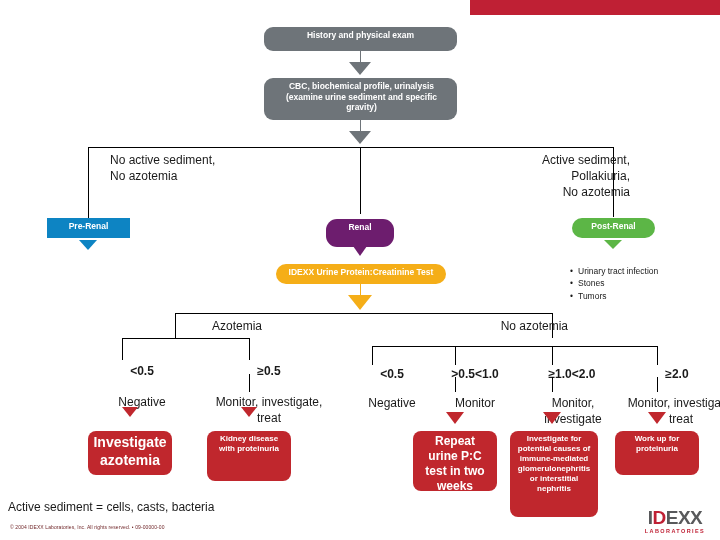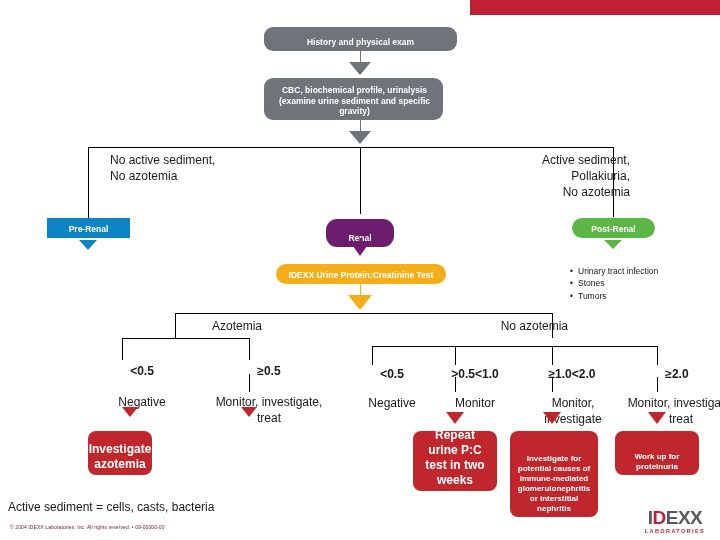--- a/index.html
+++ b/index.html
@@ -22,21 +22,21 @@
     left:470px; top:0;
     width:250px; height:15px;
     background:#bf2034;
   }
 
   
   .pill {
     position:absolute;
     border-radius:9px;
     display:flex;
-    align-items:flex-end;
+    align-items:flex-start;
     justify-content:center;
     text-align:center;
     color:#ffffff;
     font-weight:bold;
     line-height:1.25;
     padding:3px 6px;
   }
   .pill.gray   { background:#6e7479; }
   .pill.blue   { background:#0d84c3; border-radius:0; }
   .pill.purple { background:#6d1d6e; border-radius:11px; }
@@ -137,21 +137,21 @@
 
   <div class="top-banner"></div>
 
   <div class="pill gray" style="left:264px; top:27px; width:193px; height:24px; font-size:8.5px;">
     <span>History and physical exam</span>
   </div>
 
   <div class="vline thin" style="left:360px; top:51px; height:16px;"></div>
   <div class="arrow gray" style="left:349px; top:62px;"></div>
 
-  <div class="pill gray" style="left:264px; top:78px; width:179px; height:42px; font-size:8.5px;padding-left:8px;">
+  <div class="pill gray" style="left:264px; top:78px; width:193px; height:42px; font-size:8.5px;padding-left:8px;">
     <span>CBC, biochemical profile, urinalysis
 (examine urine sediment and specific gravity)</span>
   </div>
 
   <div class="vline thin" style="left:360px; top:120px; height:16px;"></div>
   <div class="arrow gray" style="left:349px; top:131px;"></div>
 
   <div class="hline" style="left:88px; top:147px; width:526px;"></div>
   <div class="vline blk" style="left:88px; top:147px; height:73px;"></div>
   <div class="vline blk" style="left:360px; top:147px; height:67px;"></div>
@@ -205,26 +205,31 @@
 
   <div class="txt b center" style="left:92px; top:363px; width:60px;">&lt;0.5</div>
   <div class="txt b center" style="left:219px; top:363px; width:60px;">≥0.5</div>
 
   <div class="vline blk" style="left:249px; top:374px; height:18px;"></div>
 
   <div class="txt center" style="left:92px; top:394px; width:60px;">Negative</div>
   <div class="txt center" style="left:189px; top:394px; width:120px;">Monitor, investigate, treat</div>
 
   <div class="arrow redsm" style="left:122px; top:407px;"></div>
-  <div class="pill red" style="left:88px; top:431px; width:64px; height:44px; font-size:12px;">
+  <div class="pill red" style="left:88px; top:431px; width:84px; height:44px; font-size:14px;">
     <span>Investigate
 azotemia</span>
   </div>
 
   <div class="arrow redsm" style="left:241px; top:407px;"></div>
+  <div class="pill red" style="left:207px; top:431px; width:84px; height:50px; font-size:8px;">
+    <span>Kidney
+disease with
+proteinuria</span>
+  </div>
 
   <div class="hline" style="left:372px; top:346px; width:285px;"></div>
   <div class="vline blk" style="left:372px; top:346px; height:19px;"></div>
   <div class="vline blk" style="left:455px; top:346px; height:19px;"></div>
   <div class="vline blk" style="left:552px; top:346px; height:19px;"></div>
   <div class="vline blk" style="left:657px; top:346px; height:19px;"></div>
 
   <div class="txt b center" style="left:342px; top:366px; width:60px;">&lt;0.5</div>
   <div class="txt b center" style="left:420px; top:366px; width:70px;">&gt;0.5&lt;1.0</div>
   <div class="txt b center" style="left:517px; top:366px; width:70px;">≥1.0&lt;2.0</div>

